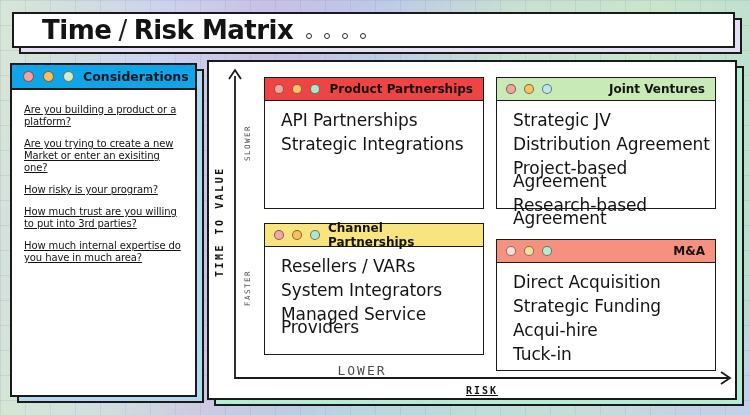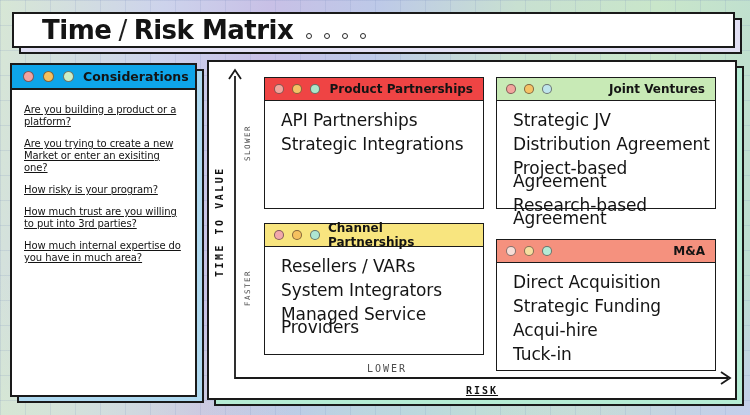--- a/index.html
+++ b/index.html
@@ -75,21 +75,21 @@
     position: absolute; z-index: 2;
     font-family: "DejaVu Sans Mono", "Liberation Mono", monospace;
   }
   .v-text {
     writing-mode: vertical-rl; transform: rotate(180deg);
     display: flex; align-items: center; justify-content: center;
   }
   .lbl-time { left: 2px; top: 85px; height: 150px; width: 16px; font-size: 10px; font-weight: 700; letter-spacing: 2.5px; color: #111; }
   .lbl-slower { left: 32px; top: 46px;  height: 70px; width: 12px; font-size: 7.5px; letter-spacing: 1.5px; color: #4d4d4d; }
   .lbl-faster { left: 32px; top: 191px; height: 70px; width: 12px; font-size: 7.5px; letter-spacing: 1.5px; color: #4d4d4d; }
-  .lbl-lower  { left: 138px; top: 301px; width: 80px; text-align: center; font-size: 10px; letter-spacing: 2px; color: #4d4d4d; }
+  .lbl-lower  { left: 113px; top: 301px; width: 80px; text-align: center; font-size: 13px; letter-spacing: 2px; color: #4d4d4d; }
   .lbl-higher { left: 357px; top: 301px; width: 80px; text-align: center; font-size: 7.5px; letter-spacing: 2px; color: #4d4d4d; }
   .lbl-risk   { left: 233px; top: 323px; width: 80px; text-align: center; font-size: 10px; font-weight: 700; letter-spacing: 2px; color: #111; text-decoration: underline; }
 
   
   .quadrant {
     position: absolute; z-index: 3;
     width: 220px; height: 132px;
     background: #fff; border: 1.5px solid #1a1a1a;
   }
   .q-product { left: 55px;  top: 15px; }

